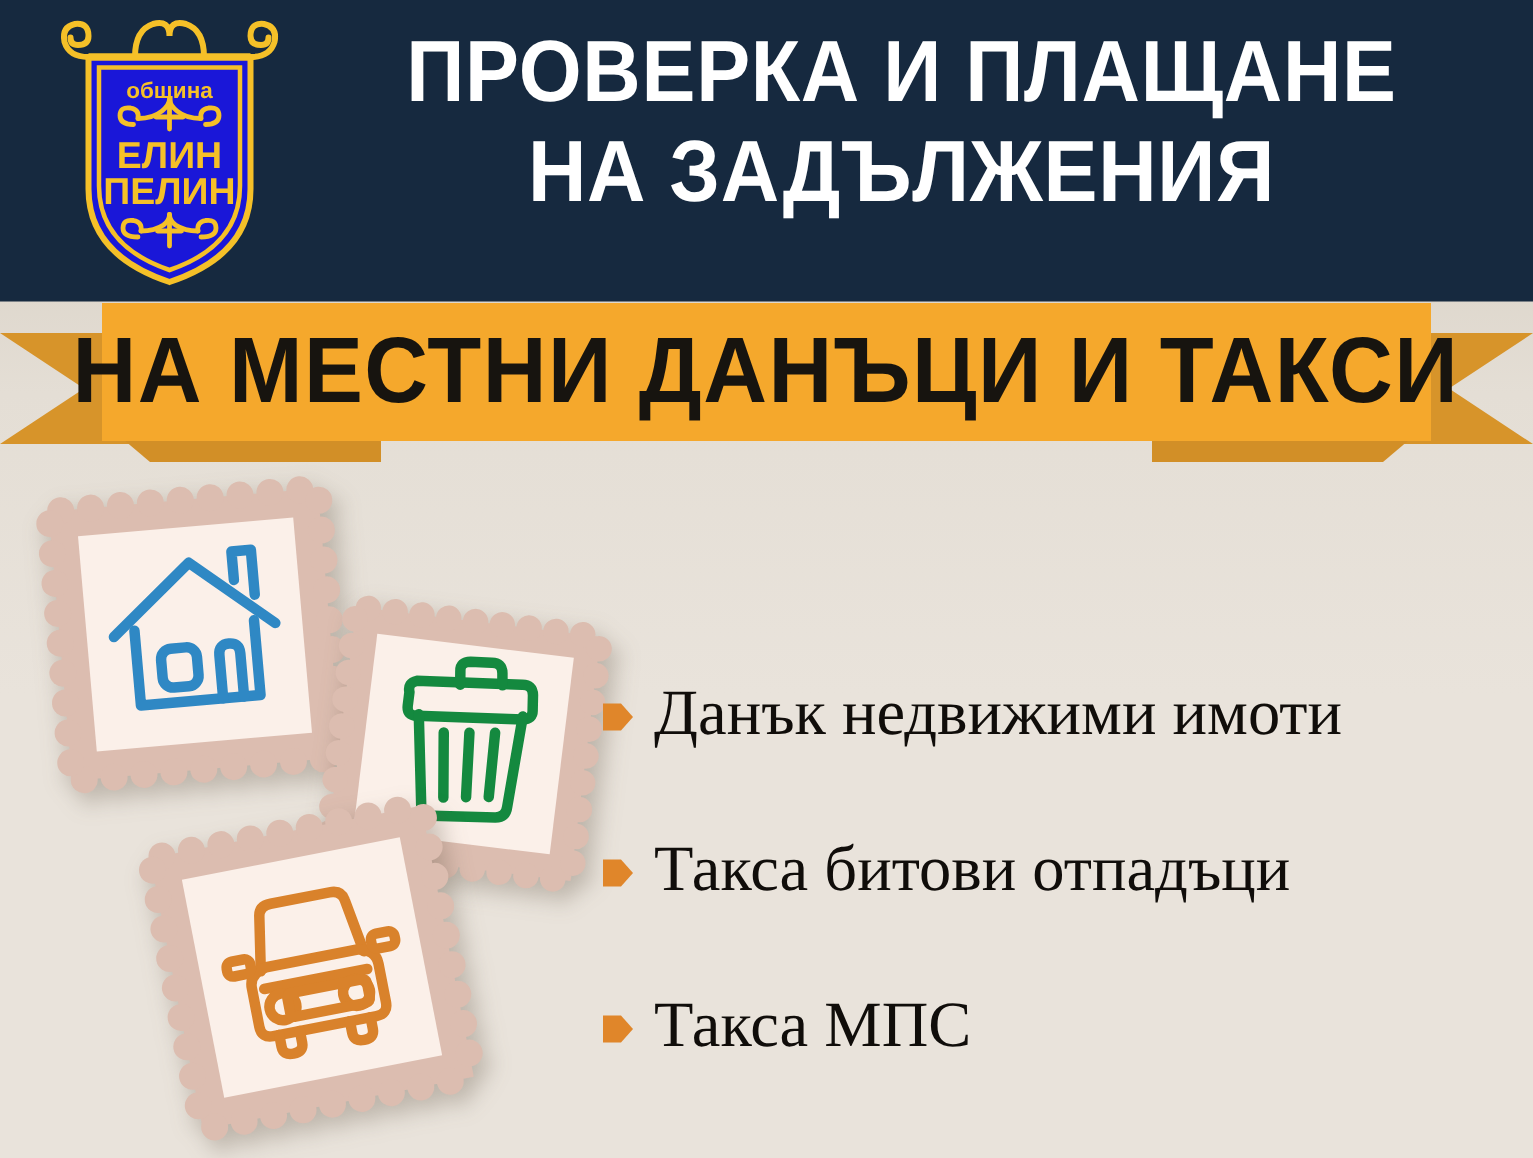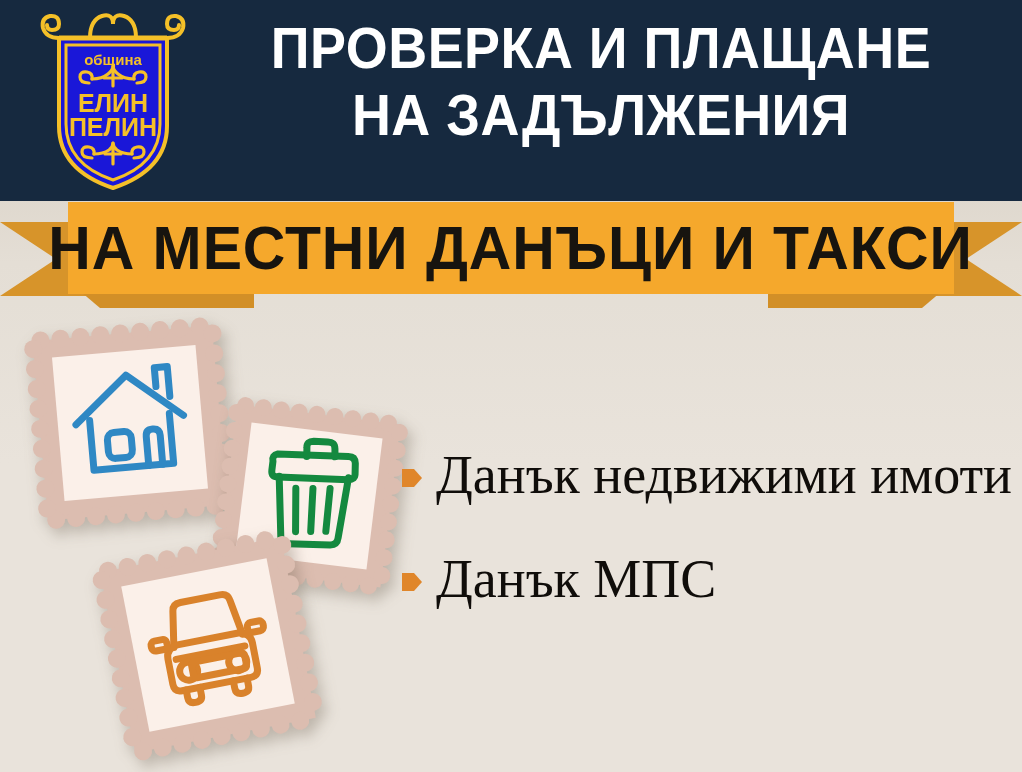--- a/index.html
+++ b/index.html
@@ -152,21 +152,21 @@
   }
   .bullet-marker {
     flex: 0 0 auto;
     width: 20px;
     height: 24px;
     margin-right: 14px;
     margin-top: 4px;
   }
   .bullet-label {
     font-family: "Liberation Serif", "DejaVu Serif", serif;
-    font-size: 54px;
+    font-size: 43px;
     line-height: 1.1;
     color: #100d0a;
     white-space: nowrap;
   }
 </style>
 </head>
 <body>
 
 <div class="poster">
 
@@ -407,24 +407,32 @@
 
     <div class="bullet-row">
       <span class="bullet-marker">
         <svg width="20" height="24" viewBox="0 0 20 24">
           <path d="M0 3 H12 L20 12 L12 21 H0 Z" fill="#e0862a"></path>
         </svg>
       </span>
       <span class="bullet-label">Данък недвижими имоти</span>
     </div>
 
-
     <div class="bullet-row">
       <span class="bullet-marker">
         <svg width="20" height="24" viewBox="0 0 20 24">
           <path d="M0 3 H12 L20 12 L12 21 H0 Z" fill="#e0862a"></path>
         </svg>
       </span>
-      <span class="bullet-label">Данък МПС</span>
+      <span class="bullet-label">Такса битови отпадъци</span>
+    </div>
+
+    <div class="bullet-row">
+      <span class="bullet-marker">
+        <svg width="20" height="24" viewBox="0 0 20 24">
+          <path d="M0 3 H12 L20 12 L12 21 H0 Z" fill="#e0862a"></path>
+        </svg>
+      </span>
+      <span class="bullet-label">Такса МПС</span>
     </div>
   </div>
 
 </div>
 
 </body></html>

